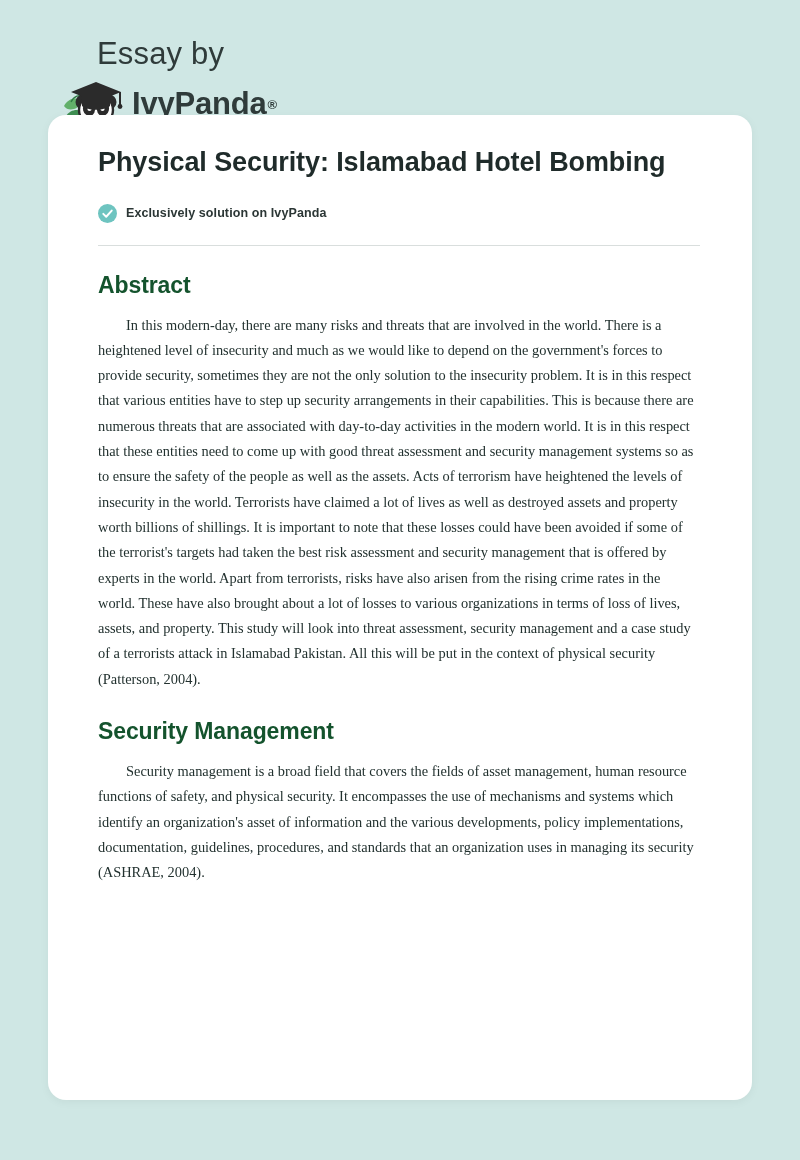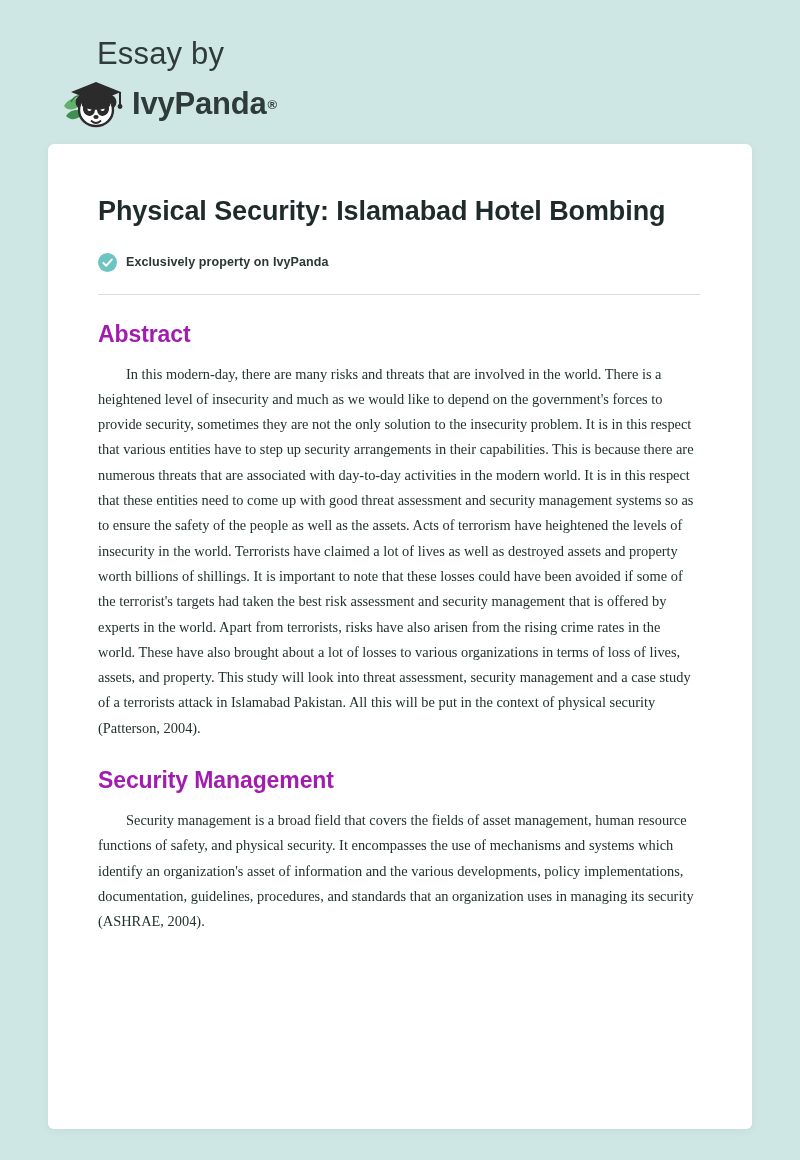--- a/index.html
+++ b/index.html
@@ -60,28 +60,28 @@
     font-weight: bold;
     color: #2f3b3a;
     vertical-align: super;
     margin-left: 1px;
   }
 
   
   .card {
     position: absolute;
     left: 48px;
-    top: 144px;
+    top: 115px;
     width: 704px;
     height: 985px;
     background: #ffffff;
-    border-radius: 6px;
+    border-radius: 18px;
     box-shadow: 0 2px 10px rgba(0,0,0,0.05);
     box-sizing: border-box;
-    padding: 42px 52px 40px 50px;
+    padding: 22px 52px 40px 50px;
   }
 
   .doc-title {
     font-size: 27px;
     line-height: 1.28;
     font-weight: bold;
     color: #1f2b2a;
     margin: 8px 0 0 0;
     letter-spacing: -0.1px;
   }
@@ -112,21 +112,21 @@
 
   .divider {
     border: none;
     border-top: 1px solid #d9dedd;
     margin: 22px 0 0 0;
   }
 
   h2.section-heading {
     font-size: 23px;
     font-weight: bold;
-    color: #a21caf;
+    color: #14532d;
     margin: 26px 0 14px 0;
     letter-spacing: -0.1px;
   }
 
   p.body-text {
     font-size: 14.4px;
     line-height: 25.3px;
     color: #22312f;
     margin: 0;
     text-indent: 28px;
@@ -176,21 +176,21 @@
   <div class="card">
 
     <h1 class="doc-title">Physical Security: Islamabad Hotel Bombing</h1>
 
     <div class="exclusive">
       <span class="check-badge">
         <svg viewBox="0 0 20 20" width="13" height="13" aria-hidden="true">
           <path d="M3.5 10.5 L8 15 L16.5 5.5" stroke="#ffffff" stroke-width="3" fill="none" stroke-linecap="round" stroke-linejoin="round"></path>
         </svg>
       </span>
-      <span class="exclusive-label">Exclusively property on IvyPanda</span>
+      <span class="exclusive-label">Exclusively solution on IvyPanda</span>
     </div>
 
     <hr class="divider">
 
     <h2 class="section-heading">Abstract</h2>
     <p class="body-text">In this modern-day, there are many risks and threats that are involved in the world. There is a heightened level of insecurity and much as we would like to depend on the government's forces to provide security, sometimes they are not the only solution to the insecurity problem. It is in this respect that various entities have to step up security arrangements in their capabilities. This is because there are numerous threats that are associated with day-to-day activities in the modern world. It is in this respect that these entities need to come up with good threat assessment and security management systems so as to ensure the safety of the people as well as the assets. Acts of terrorism have heightened the levels of insecurity in the world. Terrorists have claimed a lot of lives as well as destroyed assets and property worth billions of shillings. It is important to note that these losses could have been avoided if some of the terrorist's targets had taken the best risk assessment and security management that is offered by experts in the world. Apart from terrorists, risks have also arisen from the rising crime rates in the world. These have also brought about a lot of losses to various organizations in terms of loss of lives, assets, and property. This study will look into threat assessment, security management and a case study of a terrorists attack in Islamabad Pakistan. All this will be put in the context of physical security (Patterson, 2004).</p>
 
     <h2 class="section-heading">Security Management</h2>
     <p class="body-text">Security management is a broad field that covers the fields of asset management, human resource functions of safety, and physical security. It encompasses the use of mechanisms and systems which identify an organization's asset of information and the various developments, policy implementations, documentation, guidelines, procedures, and standards that an organization uses in managing its security (ASHRAE, 2004).</p>
 

